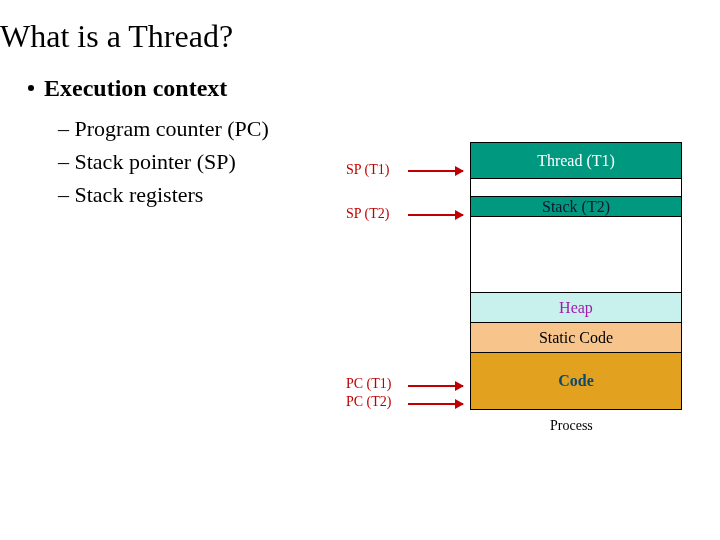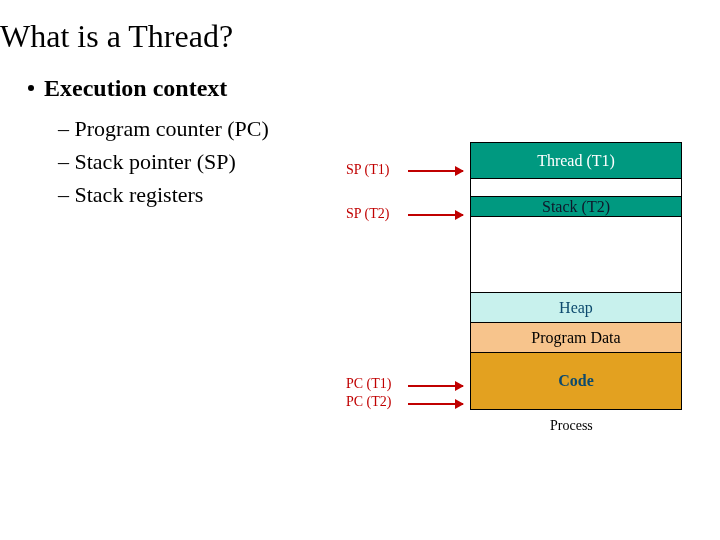--- a/index.html
+++ b/index.html
@@ -62,21 +62,21 @@
     border-bottom: 1px solid #000;
     display: flex;
     align-items: center;
     justify-content: center;
   }
   .seg:last-child { border-bottom: none; }
   .stack1 { height: 36px; background: #009980; color: #fff; }
   .gap1   { height: 18px; background: #fff; }
   .stack2 { height: 20px; background: #009980; color: #0f172a; }
   .gap2   { height: 76px; background: #fff; }
-  .heap   { height: 30px; background: #c8f1ed; color: #0c4a6e; }
+  .heap   { height: 30px; background: #c8f1ed; color: #a21caf; }
   .static { height: 30px; background: #f7c48c; color: #000; }
   .code   { height: 56px; background: #e3a120; color: #0c4a6e; font-weight: bold; }
 
   .ptr-label {
     position: absolute;
     font-size: 14px;
     color: #c00000;
     white-space: nowrap;
     text-align: left;
   }
@@ -143,18 +143,18 @@
 
   <div class="ptr-label lbl-pc2">PC (T2)</div>
   <div class="arrow arr-pc2"></div>
 
   <div class="mem-col">
     <div class="seg stack1">Thread (T1)</div>
     <div class="seg gap1"></div>
     <div class="seg stack2">Stack (T2)</div>
     <div class="seg gap2"></div>
     <div class="seg heap">Heap</div>
-    <div class="seg static">Program Data</div>
+    <div class="seg static">Static Code</div>
     <div class="seg code">Code</div>
   </div>
 
   <div class="process-label">Process</div>
 </div>
 
 </body></html>

